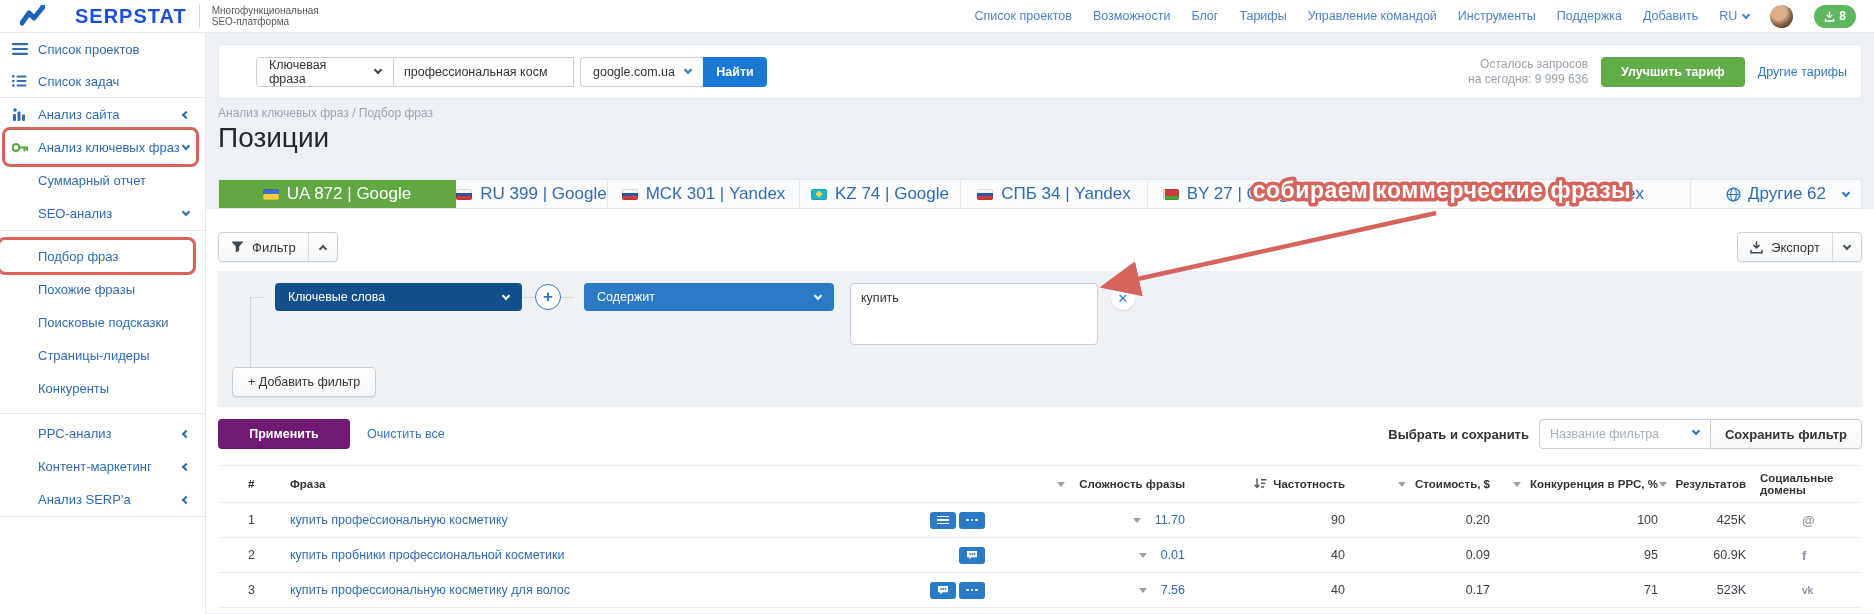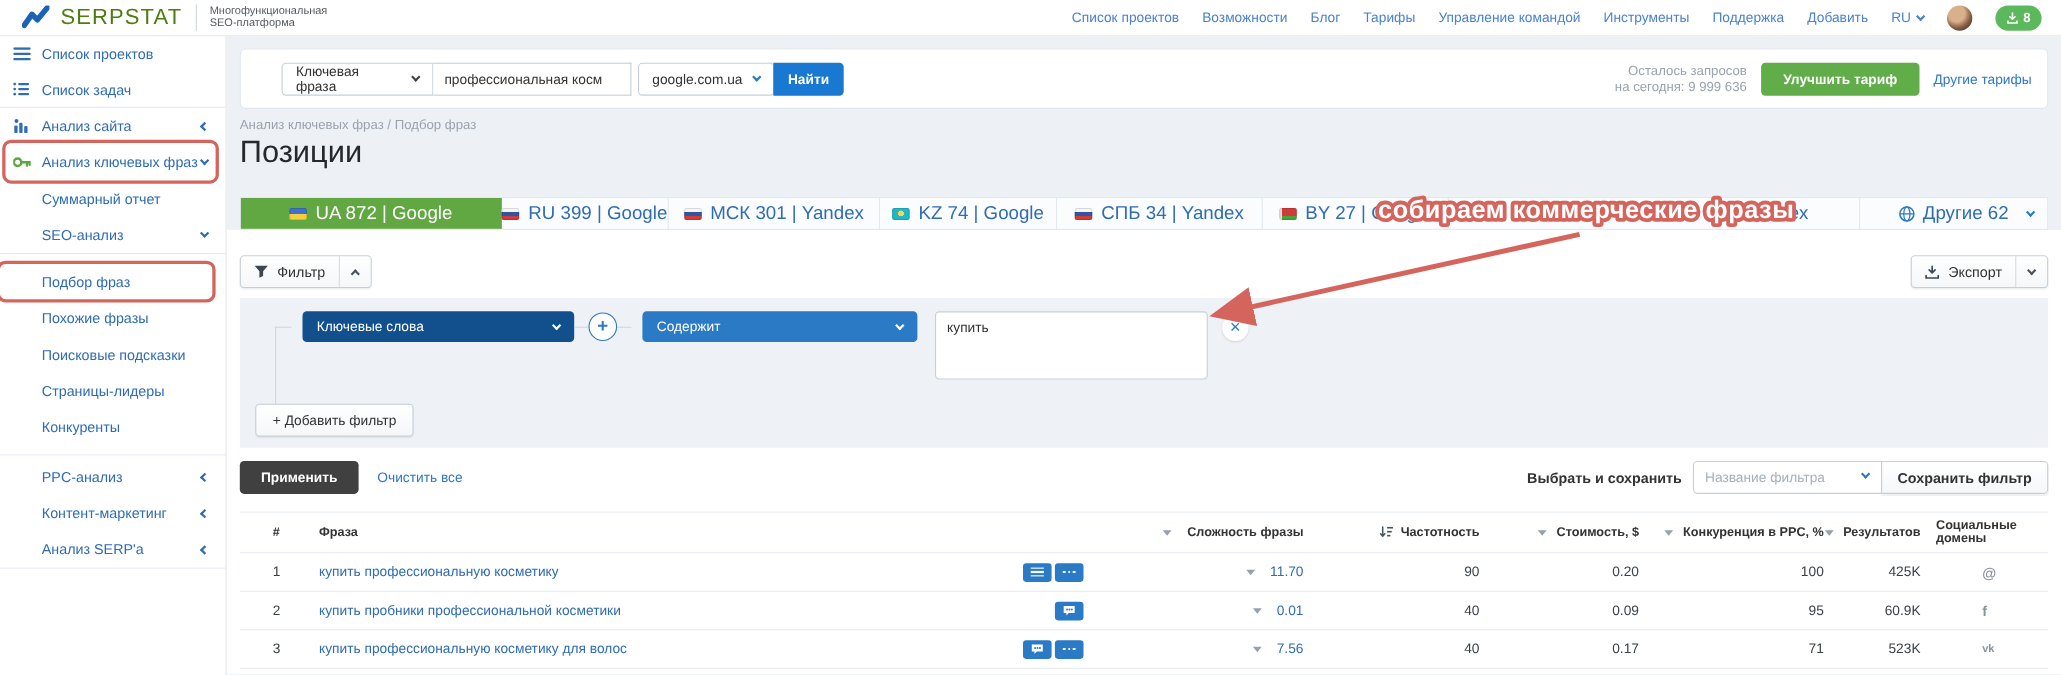--- a/index.html
+++ b/index.html
@@ -4,21 +4,21 @@
 <style>
   * { margin:0; padding:0; box-sizing:border-box; }
   html,body { width:1874px; height:614px; overflow:hidden; }
   body { font-family:"Liberation Sans","DejaVu Sans",sans-serif; background:#edf1f5; color:#333; }
   .page { position:relative; width:1874px; height:614px; overflow:hidden; }
 
   
   .topbar { position:absolute; top:0; left:0; right:0; height:33px; background:#fff; border-bottom:1px solid #e6eaef;
             display:flex; align-items:center; justify-content:space-between; padding:0 18px 0 20px; z-index:5;}
   .logo-area { display:flex; align-items:center; gap:10px; }
-  .logo-text { font-size:20px; font-weight:normal; letter-spacing:1px; color:#4d7c0f; }
+  .logo-text { font-size:20px; font-weight:bold; letter-spacing:1px; color:#1d4ed8;margin-left:20px; }
   .logo-sep { width:1px; height:24px; background:#cfd6dd; margin:0 2px; }
   .tagline { font-size:10px; line-height:11px; color:#555a60; }
   .topnav { display:flex; align-items:center; gap:21px; }
   .topnav a { color:#4c82cf; font-size:12.5px; text-decoration:none; white-space:nowrap; }
   .lang { display:flex; align-items:center; gap:6px; color:#4c82cf; font-size:12.5px; cursor:pointer;}
   .avatar { width:23px; height:23px; border-radius:50%;
             background:radial-gradient(circle at 38% 32%, #d9b08c 0 35%, #8a5f45 60%, #33251c 95%); }
   .dl-badge { display:flex; align-items:center; gap:4px; background:#5cb85c; color:#fff; font-size:12px; font-weight:bold;
               border-radius:12px; height:23px; padding:0 10px; }
 
@@ -104,21 +104,21 @@
   .plus-circle { width:26px; height:26px; border:1.5px solid #2b7ac5; border-radius:50%; background:#fff; color:#2b7ac5;
                  display:flex; align-items:center; justify-content:center; font-size:17px; font-weight:bold; cursor:pointer; margin-top:1px;}
   .filter-textarea { width:248px; height:62px; margin-left:16px; border:1px solid #c6cfd8; border-radius:4px;
                      font-family:inherit; font-size:12.5px; color:#333; padding:7px 10px; resize:none; outline:none; background:#fff;}
   .x-close { width:24px; height:24px; border-radius:50%; background:#fff; color:#2b7ac5; font-weight:bold; font-size:13px;
              display:flex; align-items:center; justify-content:center; margin:3px 0 0 13px; cursor:pointer; box-shadow:0 1px 2px rgba(0,0,0,.12);}
   .add-filter-btn { position:absolute; left:14px; bottom:10px; height:30px; padding:0 15px; background:linear-gradient(#fff,#f5f7f9);
                     border:1px solid #c6cfd8; border-radius:4px; font-size:12.5px; color:#333; cursor:pointer; box-shadow:0 1px 1px rgba(0,0,0,.06); font-family:inherit;}
 
   .actions-row { margin:12px 12px 0; display:flex; align-items:center; justify-content:space-between; }
-  .apply-btn { height:30px; width:108px; background:#404040; color:#fff; border:none; border-radius:4px;
+  .apply-btn { height:30px; width:132px; background:#701a75; color:#fff; border:none; border-radius:4px;
                font-size:12.5px; font-weight:bold; cursor:pointer; margin-right:17px; font-family:inherit;}
   .clear-link { color:#2f78c4; font-size:12.5px; text-decoration:none; }
   .save-group { display:flex; align-items:center; }
   .save-label { font-size:13px; font-weight:bold; color:#333; margin-right:10px; }
   .name-input-wrap { position:relative; }
   .name-input { height:30px; width:172px; border:1px solid #c6cfd8; border-radius:4px 0 0 4px; font-size:12.5px;
                 padding:0 28px 0 10px; outline:none; color:#333; font-family:inherit;}
   .name-input::placeholder { color:#a7b0b9; }
   .name-input-wrap .chev { position:absolute; right:12px; top:12px; color:#2b7ac5; }
   .save-btn { height:30px; padding:0 14px; background:linear-gradient(#fff,#f5f7f9); border:1px solid #c6cfd8;

